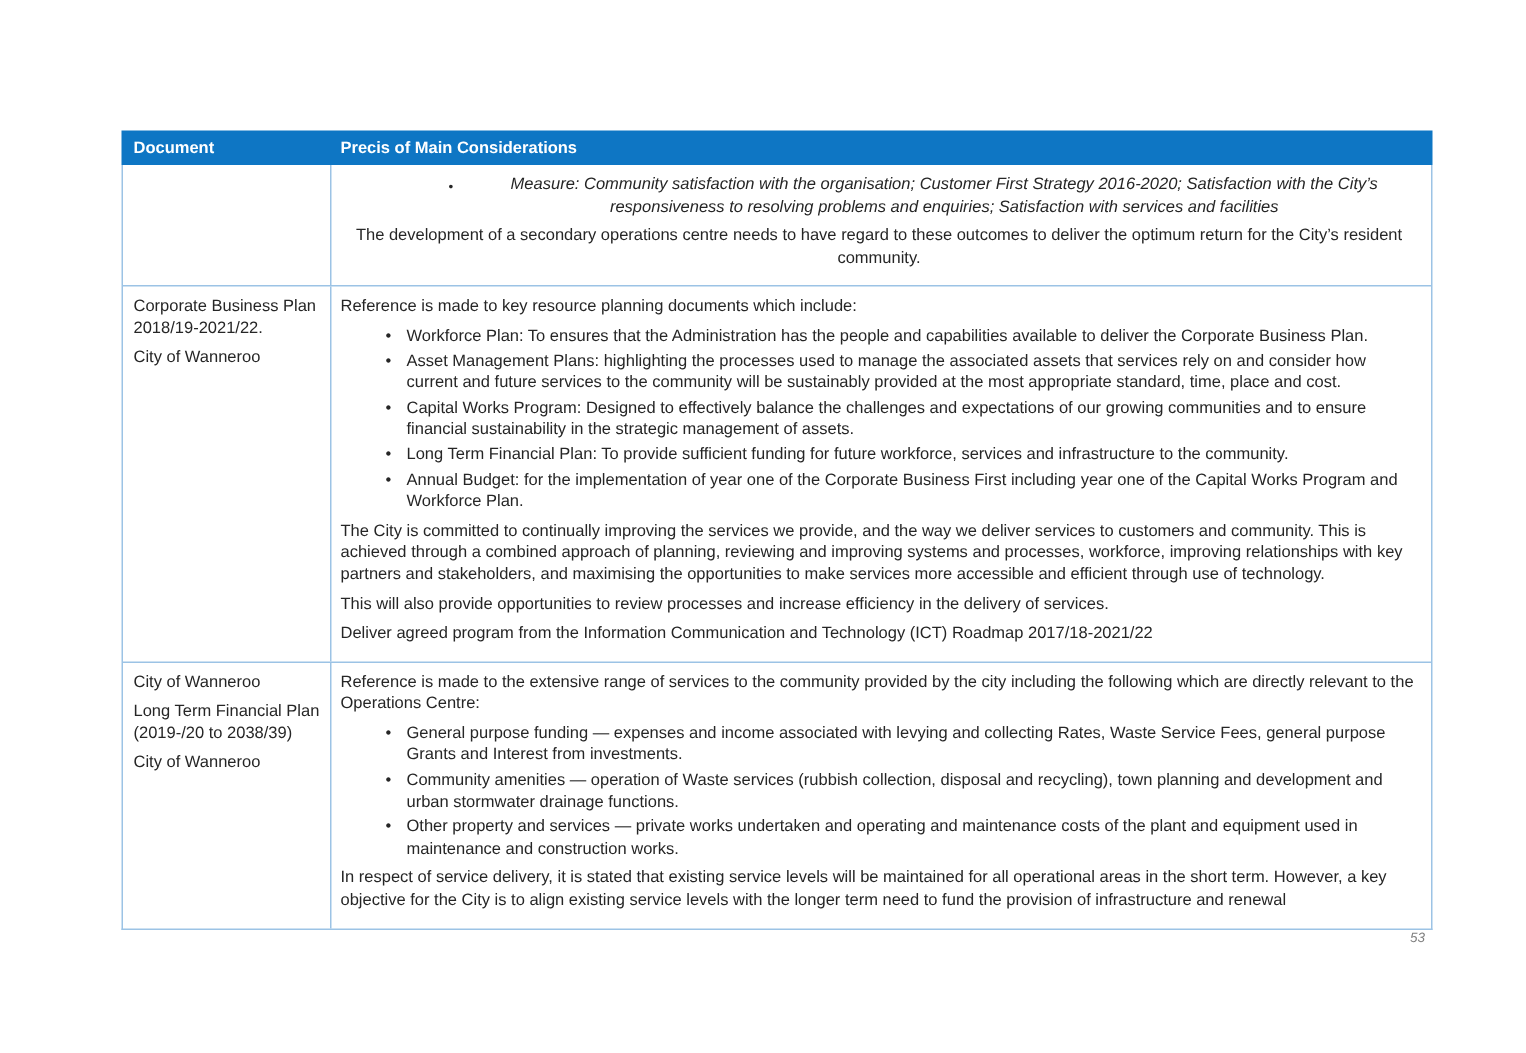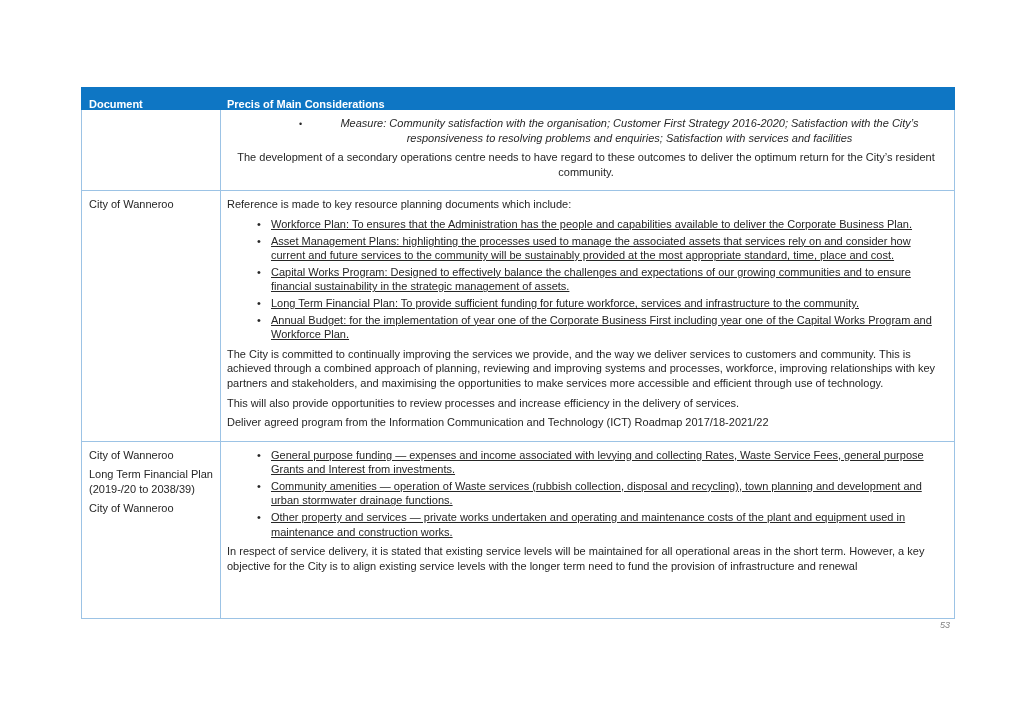--- a/index.html
+++ b/index.html
@@ -7,21 +7,21 @@
     width: 1017px; height: 702px;
     background: #ffffff;
     font-family: "Liberation Sans", sans-serif;
     color: #262626;
   }
   .page { position: relative; width: 1017px; height: 702px; background: #ffffff; overflow: hidden; }
 
   .doc-table { position: absolute; left: 81px; top: 87px; width: 874px; }
 
   .thead {
-    display: flex; align-items: flex-end;
+    display: flex; align-items: center;
     background: #0e76c4; color: #ffffff;
     font-weight: bold; font-size: 11px;
     height: 23px;
   }
   .th1 { width: 139px; padding-left: 8px; box-sizing: border-box; flex: none; }
   .th2 { flex: 1; padding-left: 7px; }
 
   .tbody { border: 1px solid #9cc3e5; border-top: none; box-sizing: border-box; }
   .row { display: flex; border-bottom: 1px solid #9cc3e5; }
   .row:last-child { border-bottom: none; }
@@ -38,21 +38,21 @@
   .doc-para { margin: 0 0 5px 0; }
 
   .cell-content {
     flex: 1; box-sizing: border-box;
     padding: 4px 9px 6px 6px;
     font-size: 11px; line-height: 14.6px;
   }
   .cell-content p { margin: 0; }
   .para { margin: 5px 0 !important; }
   .cell-content p:first-child { margin-top: 2px !important; }
-  .bullet { position: relative; padding-left: 44px; margin: 2px 0 !important; text-decoration: underline; }
+  .bullet { position: relative; padding-left: 44px; margin: 2px 0 !important; }
   .bullet::before { content: "\2022"; position: absolute; left: 30px; }
   .bullet2i { position: relative; padding-left: 87px; margin: 2px 0 !important; font-style: italic; }
   .bullet2i::before { content: "\2022"; position: absolute; left: 72px; font-style: normal; font-size: 9px; top: 1px; }
 
   .page-num {
     position: absolute; left: 940px; top: 620px;
     font-size: 9px; color: #7f7f7f; font-style: italic;
   }
 </style>
 </head>
@@ -67,20 +67,21 @@
     <div class="tbody">
         <div class="row">
           <div class="cell-doc"></div>
           <div class="cell-content">
             <p class="bullet2i">Measure: Community satisfaction with the organisation; Customer First Strategy 2016-2020; Satisfaction with the City’s responsiveness to resolving problems and enquiries; Satisfaction with services and facilities</p>
             <p class="para">The development of a secondary operations centre needs to have regard to these outcomes to deliver the optimum return for the City’s resident community.</p>
           </div>
         </div>
         <div class="row">
           <div class="cell-doc">
+            <p class="doc-para">Corporate Business Plan 2018/19-2021/22.</p>
             <p class="doc-para">City of Wanneroo</p>
           </div>
           <div class="cell-content">
             <p class="para">Reference is made to key resource planning documents which include:</p>
             <p class="bullet">Workforce Plan: To ensures that the Administration has the people and capabilities available to deliver the Corporate Business Plan.</p>
             <p class="bullet">Asset Management Plans: highlighting the processes used to manage the associated assets that services rely on and consider how current and future services to the community will be sustainably provided at the most appropriate standard, time, place and cost.</p>
             <p class="bullet">Capital Works Program: Designed to effectively balance the challenges and expectations of our growing communities and to ensure financial sustainability in the strategic management of assets.</p>
             <p class="bullet">Long Term Financial Plan: To provide sufficient funding for future workforce, services and infrastructure to the community.</p>
             <p class="bullet">Annual Budget: for the implementation of year one of the Corporate Business First including year one of the Capital Works Program and Workforce Plan.</p>
             <p class="para">The City is committed to continually improving the services we provide, and the way we deliver services to customers and community. This is achieved through a combined approach of planning, reviewing and improving systems and processes, workforce, improving relationships with key partners and stakeholders, and maximising the opportunities to make services more accessible and efficient through use of technology.</p>
@@ -88,20 +89,21 @@
             <p class="para">Deliver agreed program from the Information Communication and Technology (ICT) Roadmap 2017/18-2021/22</p>
           </div>
         </div>
         <div class="row">
           <div class="cell-doc">
             <p class="doc-para">City of Wanneroo</p>
             <p class="doc-para">Long Term Financial Plan (2019-/20 to 2038/39)</p>
             <p class="doc-para">City of Wanneroo</p>
           </div>
           <div class="cell-content">
+            <p class="para">Reference is made to the extensive range of services to the community provided by the city including the following which are directly relevant to the Operations Centre:</p>
             <p class="bullet">General purpose funding — expenses and income associated with levying and collecting Rates, Waste Service Fees, general purpose Grants and Interest from investments.</p>
             <p class="bullet">Community amenities — operation of Waste services (rubbish collection, disposal and recycling), town planning and development and urban stormwater drainage functions.</p>
             <p class="bullet">Other property and services — private works undertaken and operating and maintenance costs of the plant and equipment used in maintenance and construction works.</p>
             <p class="para">In respect of service delivery, it is stated that existing service levels will be maintained for all operational areas in the short term. However, a key objective for the City is to align existing service levels with the longer term need to fund the provision of infrastructure and renewal</p>
           </div>
         </div>
       </div>
   </div>
   <div class="page-num">53</div>
 </div>

